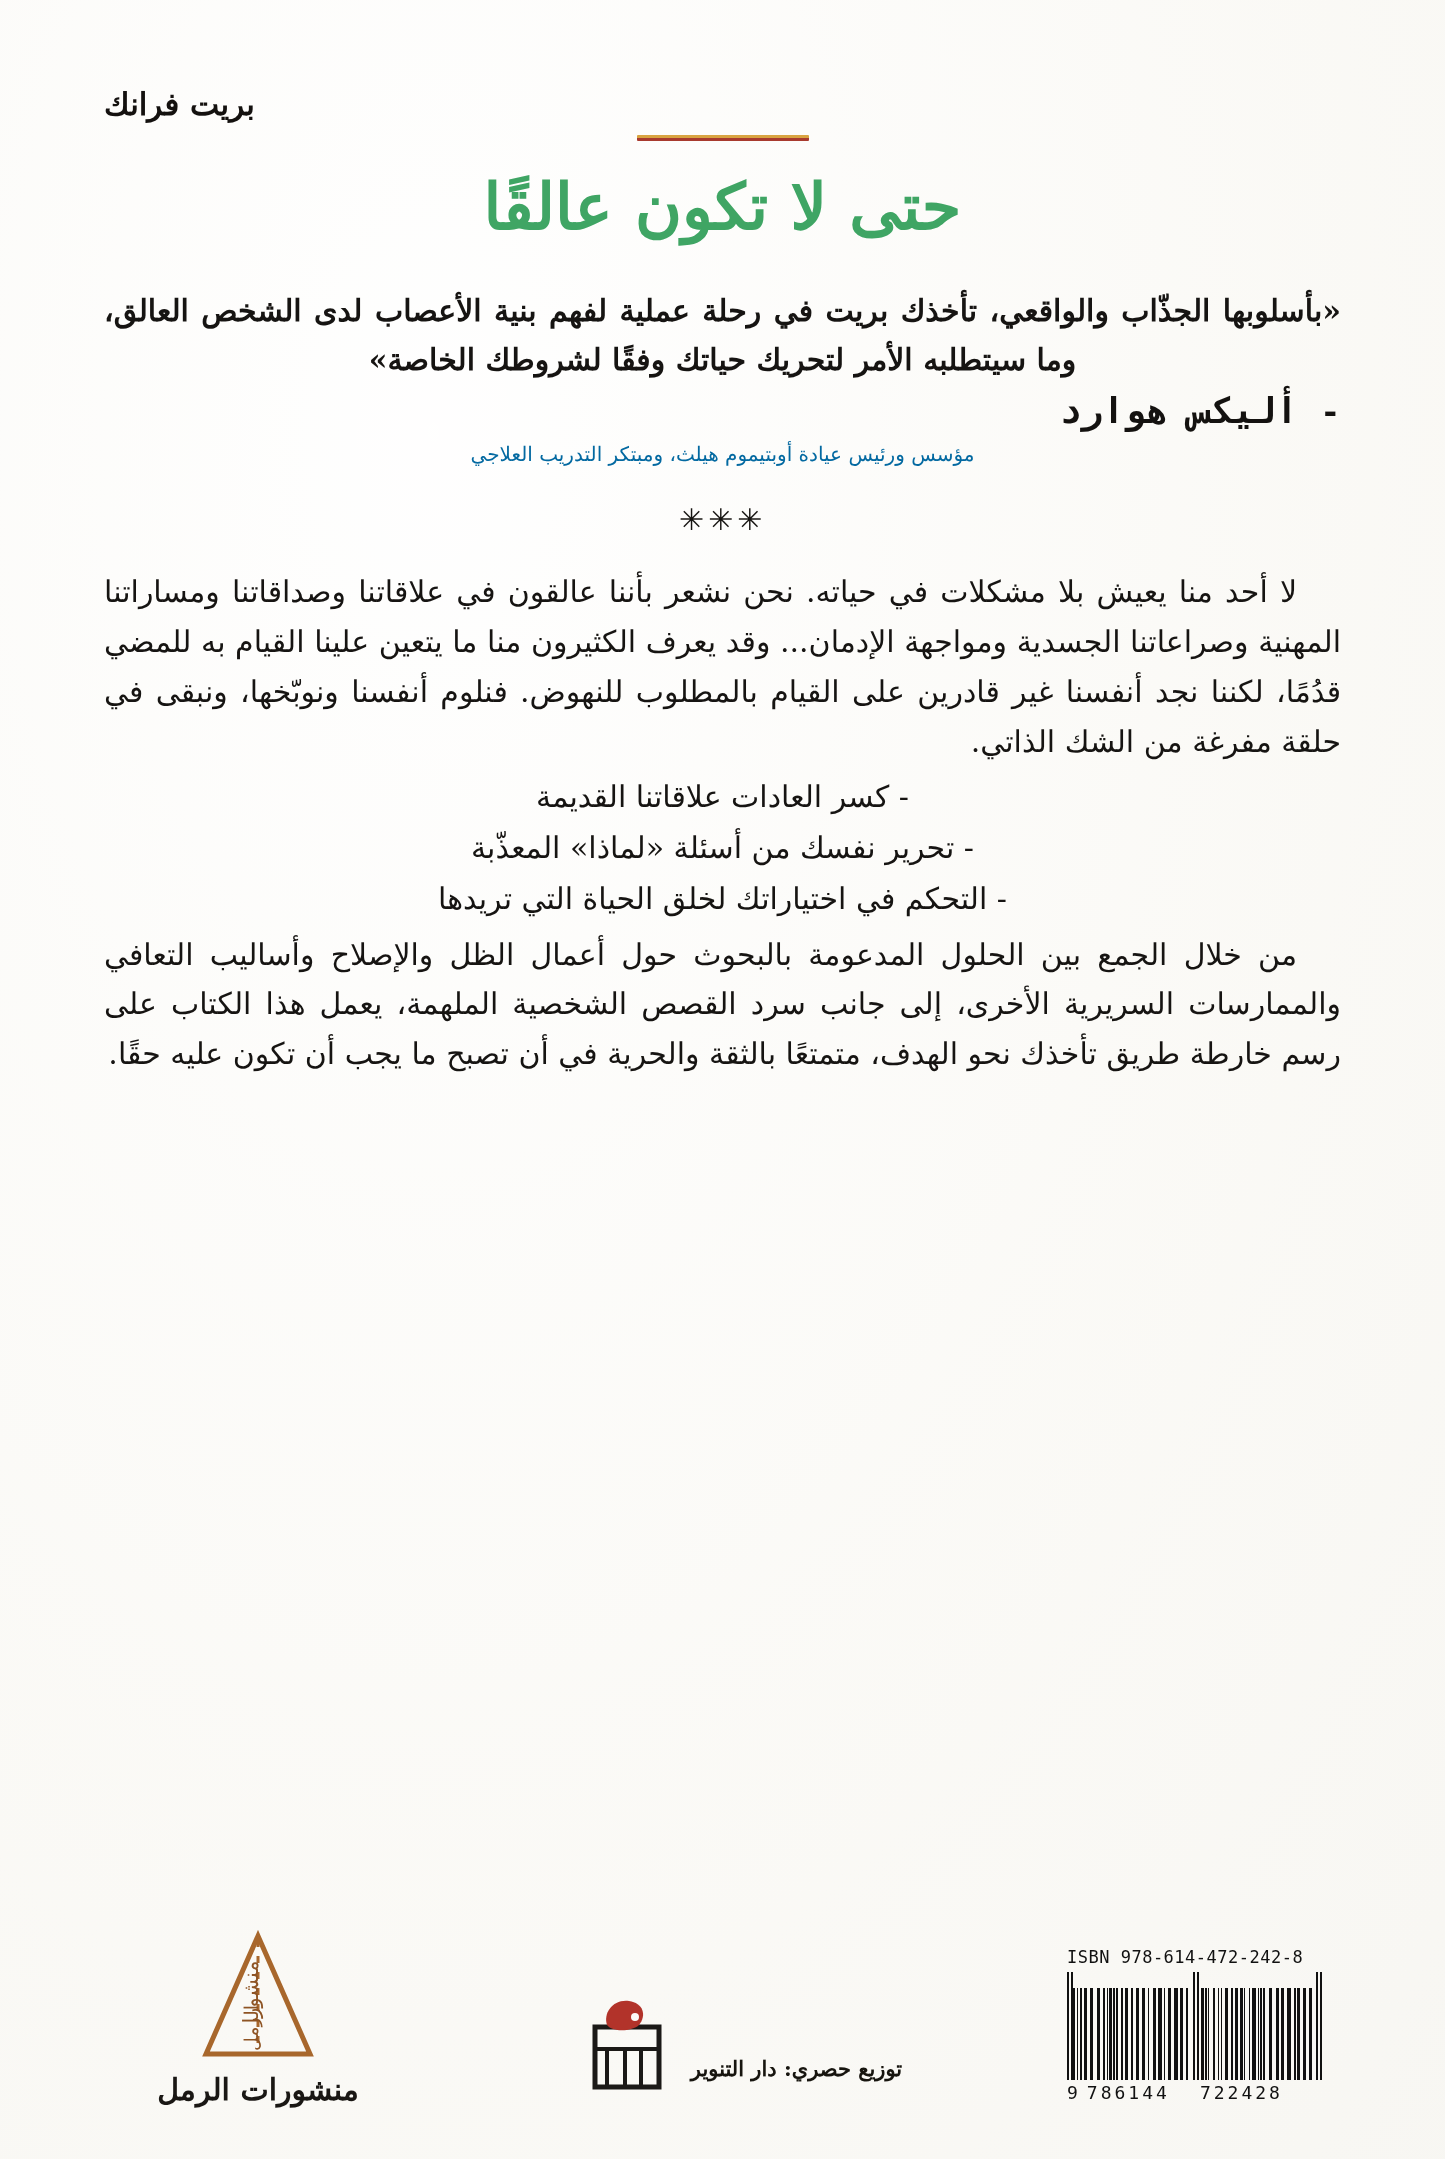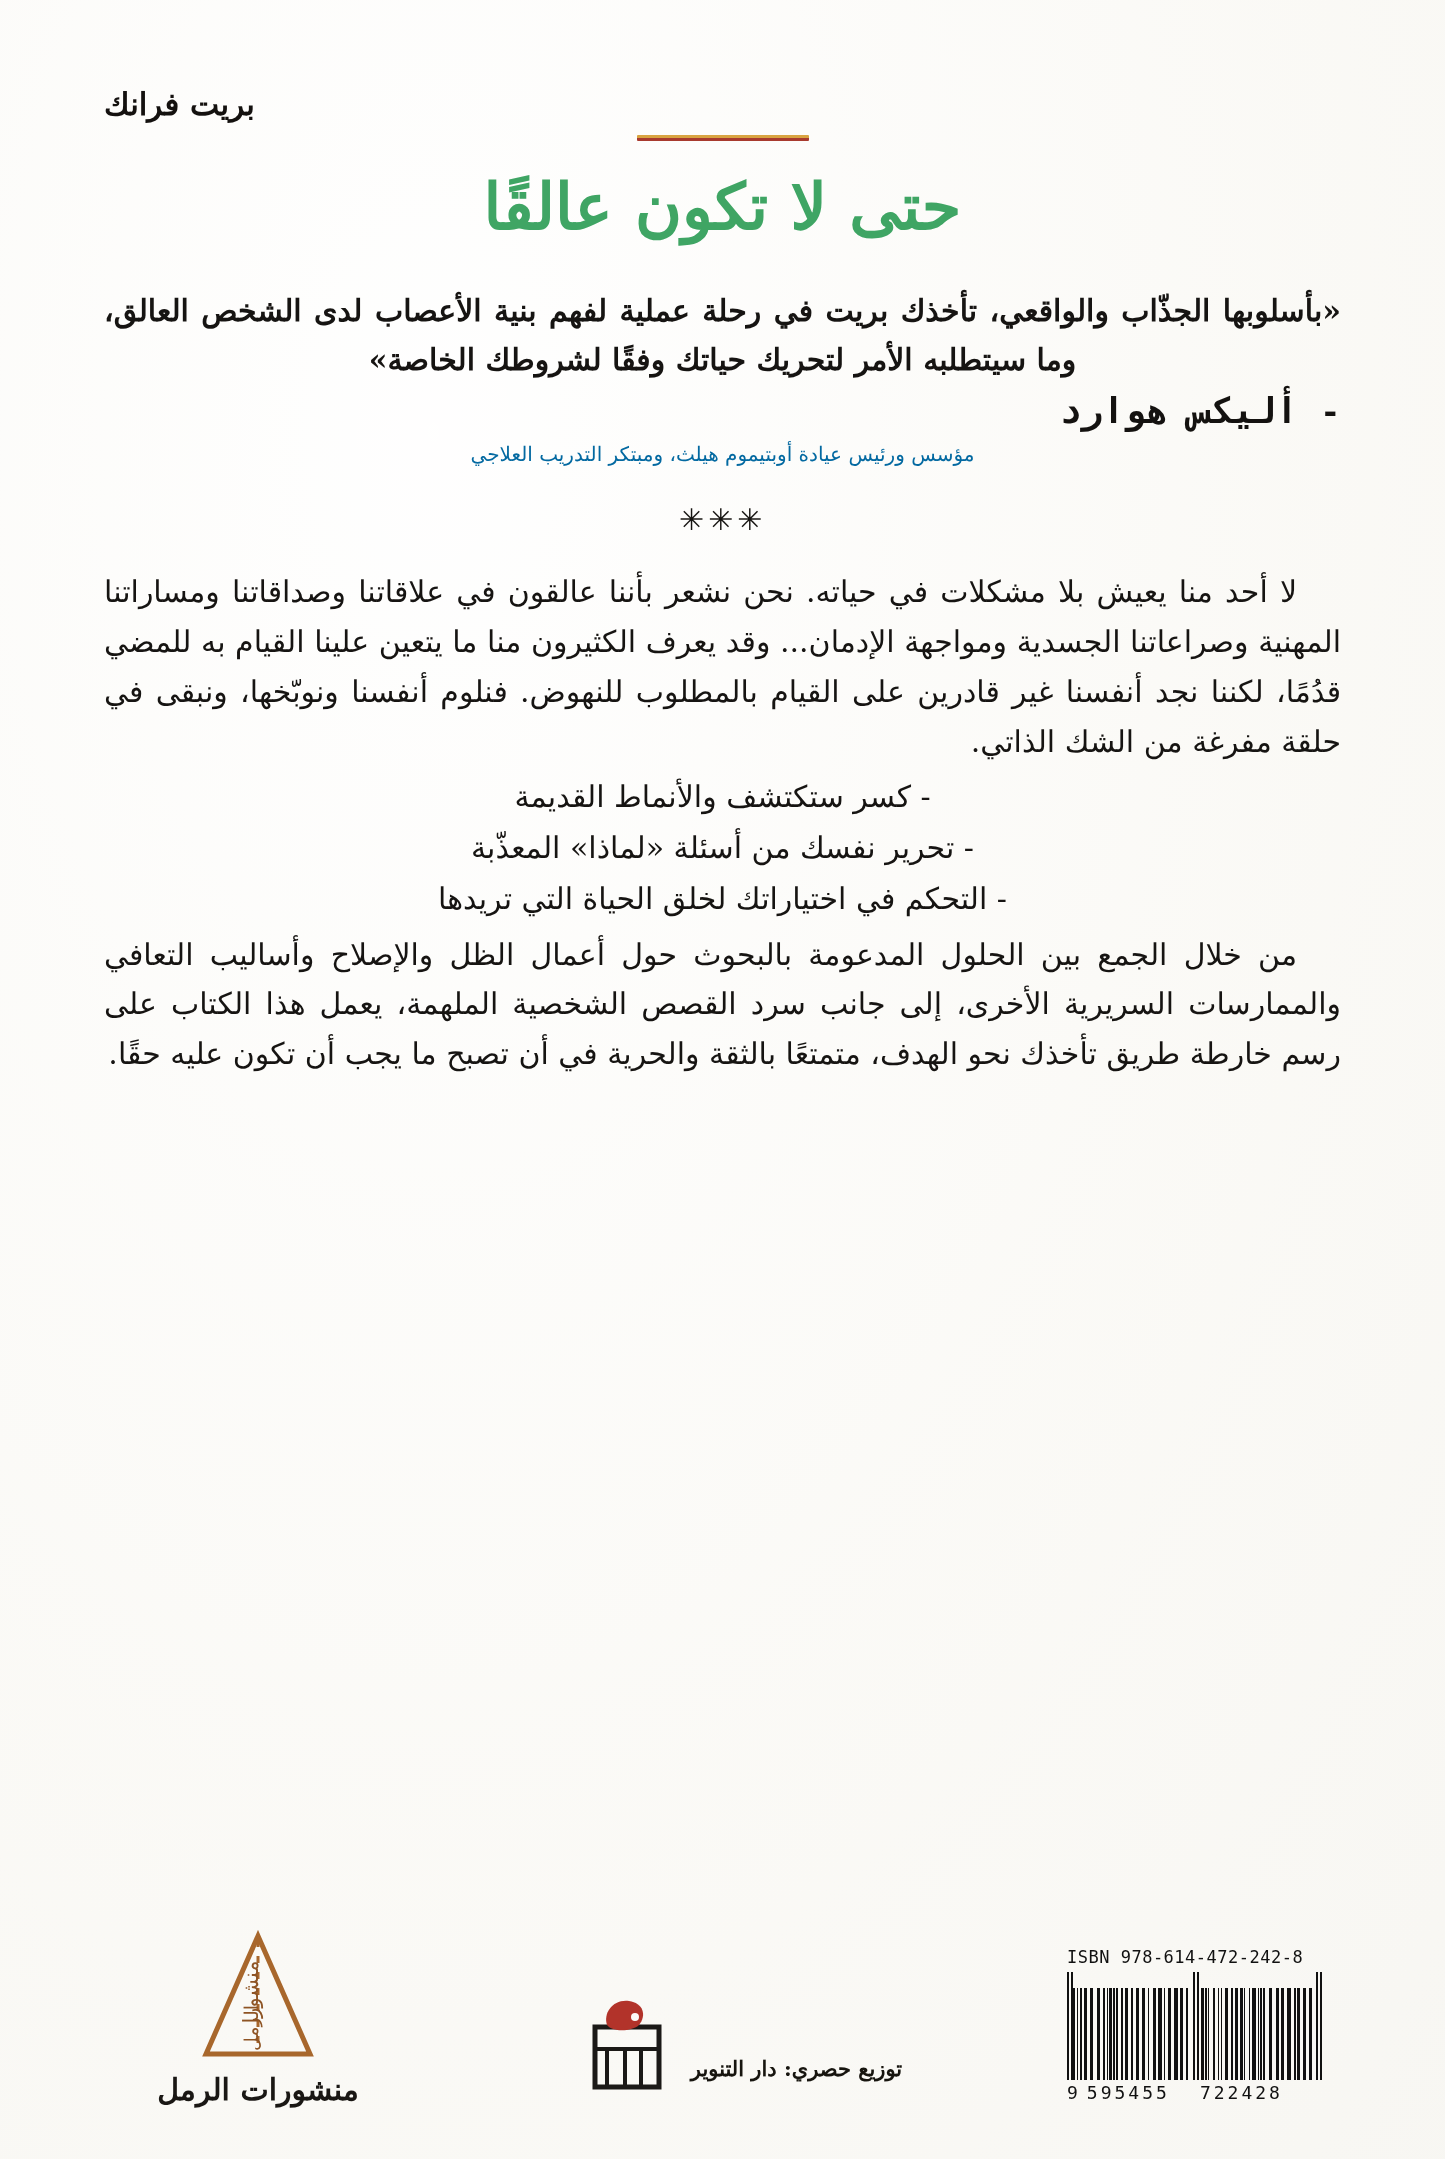--- a/index.html
+++ b/index.html
@@ -271,21 +271,21 @@
       </div>
       <div class="attrib-role">مؤسس ورئيس عيادة أوبتيموم هيلث، ومبتكر التدريب العلاجي</div>
     </div>
 
 
     <div class="ornament">✳✳✳</div>
 
     <p class="body-para">لا أحد منا يعيش بلا مشكلات في حياته. نحن نشعر بأننا عالقون في علاقاتنا وصداقاتنا ومساراتنا المهنية وصراعاتنا الجسدية ومواجهة الإدمان... وقد يعرف الكثيرون منا ما يتعين علينا القيام به للمضي قدُمًا، لكننا نجد أنفسنا غير قادرين على القيام بالمطلوب للنهوض. فنلوم أنفسنا ونوبّخها، ونبقى في حلقة مفرغة من الشك الذاتي.</p>
 
     <ul class="bullets">
-      <li>- كسر ستكتشف والأنماط القديمة</li>
+      <li>- كسر العادات علاقاتنا القديمة</li>
       <li>- تحرير نفسك من أسئلة «لماذا» المعذّبة</li>
       <li>- التحكم في اختياراتك لخلق الحياة التي تريدها</li>
     </ul>
 
     <p class="body-para">من خلال الجمع بين الحلول المدعومة بالبحوث حول أعمال الظل والإصلاح وأساليب التعافي والممارسات السريرية الأخرى، إلى جانب سرد القصص الشخصية الملهمة، يعمل هذا الكتاب على رسم خارطة طريق تأخذك نحو الهدف، متمتعًا بالثقة والحرية في أن تصبح ما يجب أن تكون عليه حقًا.</p>
   </div>
 
   <div class="footer">
 
     <div class="publisher">
@@ -421,19 +421,19 @@
           <div class="bar" style="width: 3px; height: 92px;"></div>
           <div class="bar" style="width: 3px; height: 92px; background: transparent;"></div>
           <div class="bar" style="width: 3px; height: 92px;"></div>
           <div class="bar" style="width: 4px; height: 92px; background: transparent;"></div>
           <div class="bar" style="width: 2px; height: 108px;"></div>
           <div class="bar" style="width: 2px; height: 108px; background: transparent;"></div>
           <div class="bar" style="width: 2px; height: 108px;"></div>
         </div>
       <div class="barcode-digits">
         <span class="bd-lead">9</span>
-        <span class="bd-grp">595455</span>
+        <span class="bd-grp">786144</span>
         <span>722428</span>
       </div>
     </div>
 
   </div>
 </div>
 
 </body></html>

